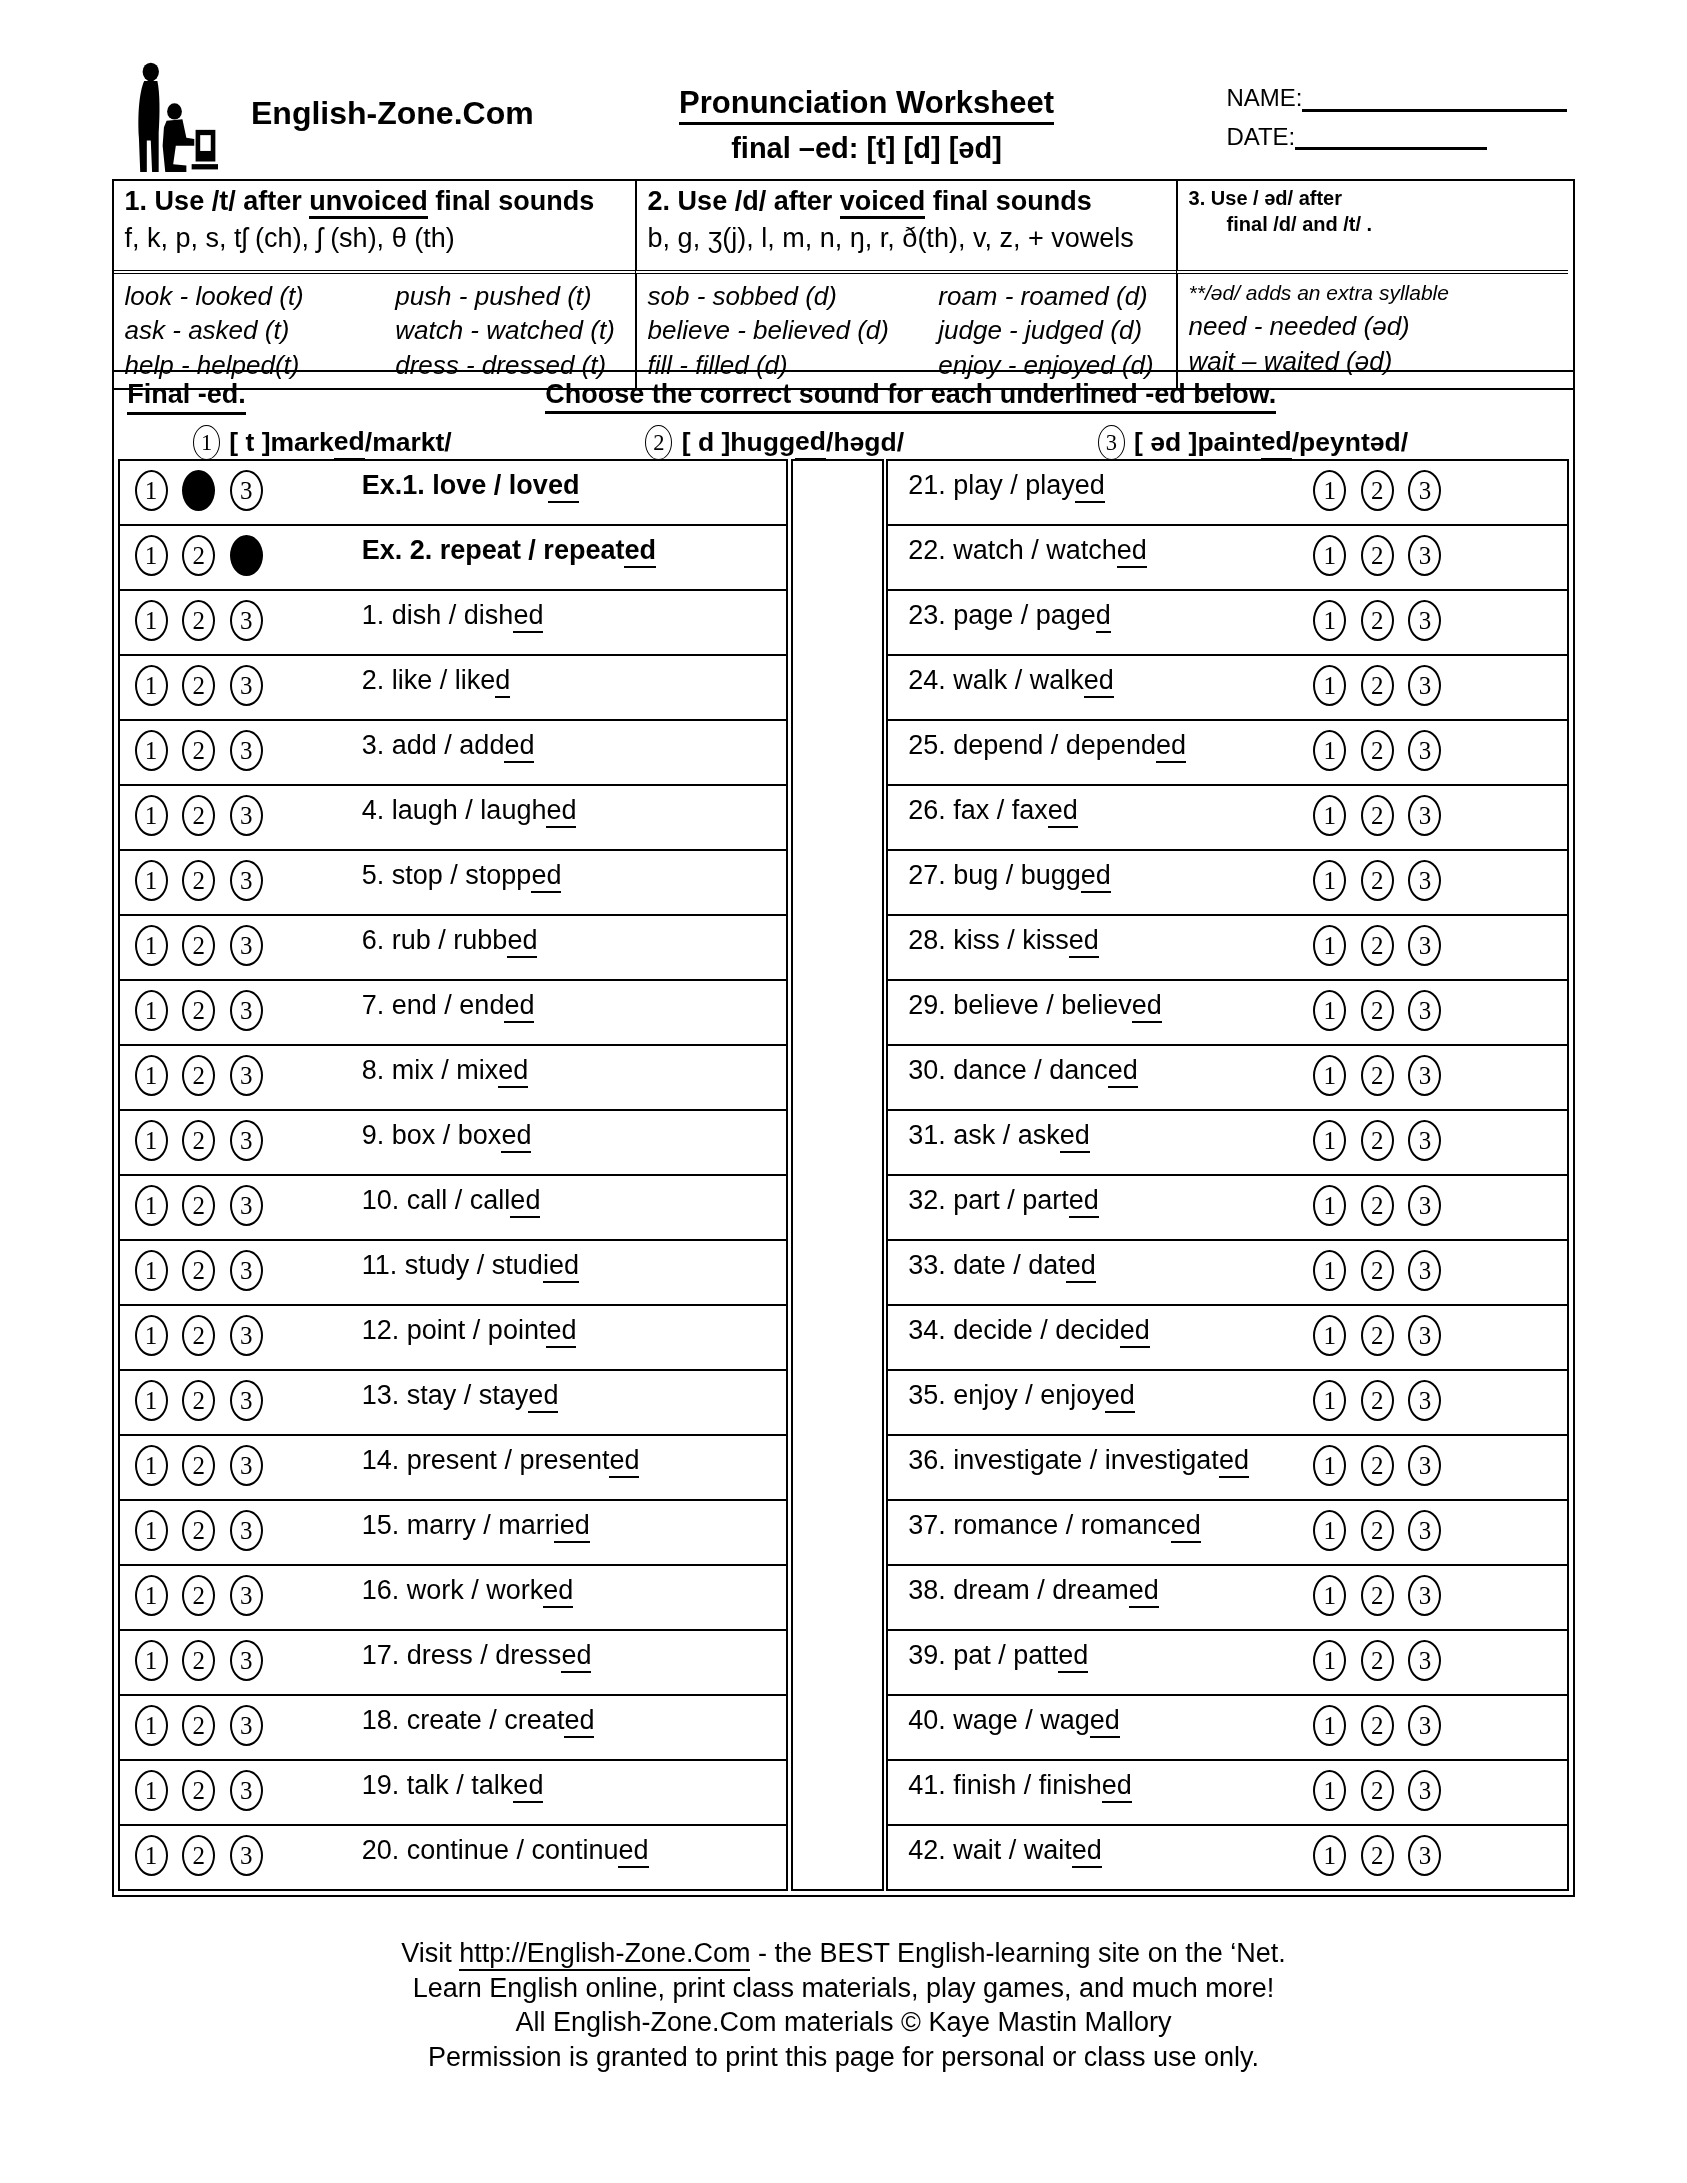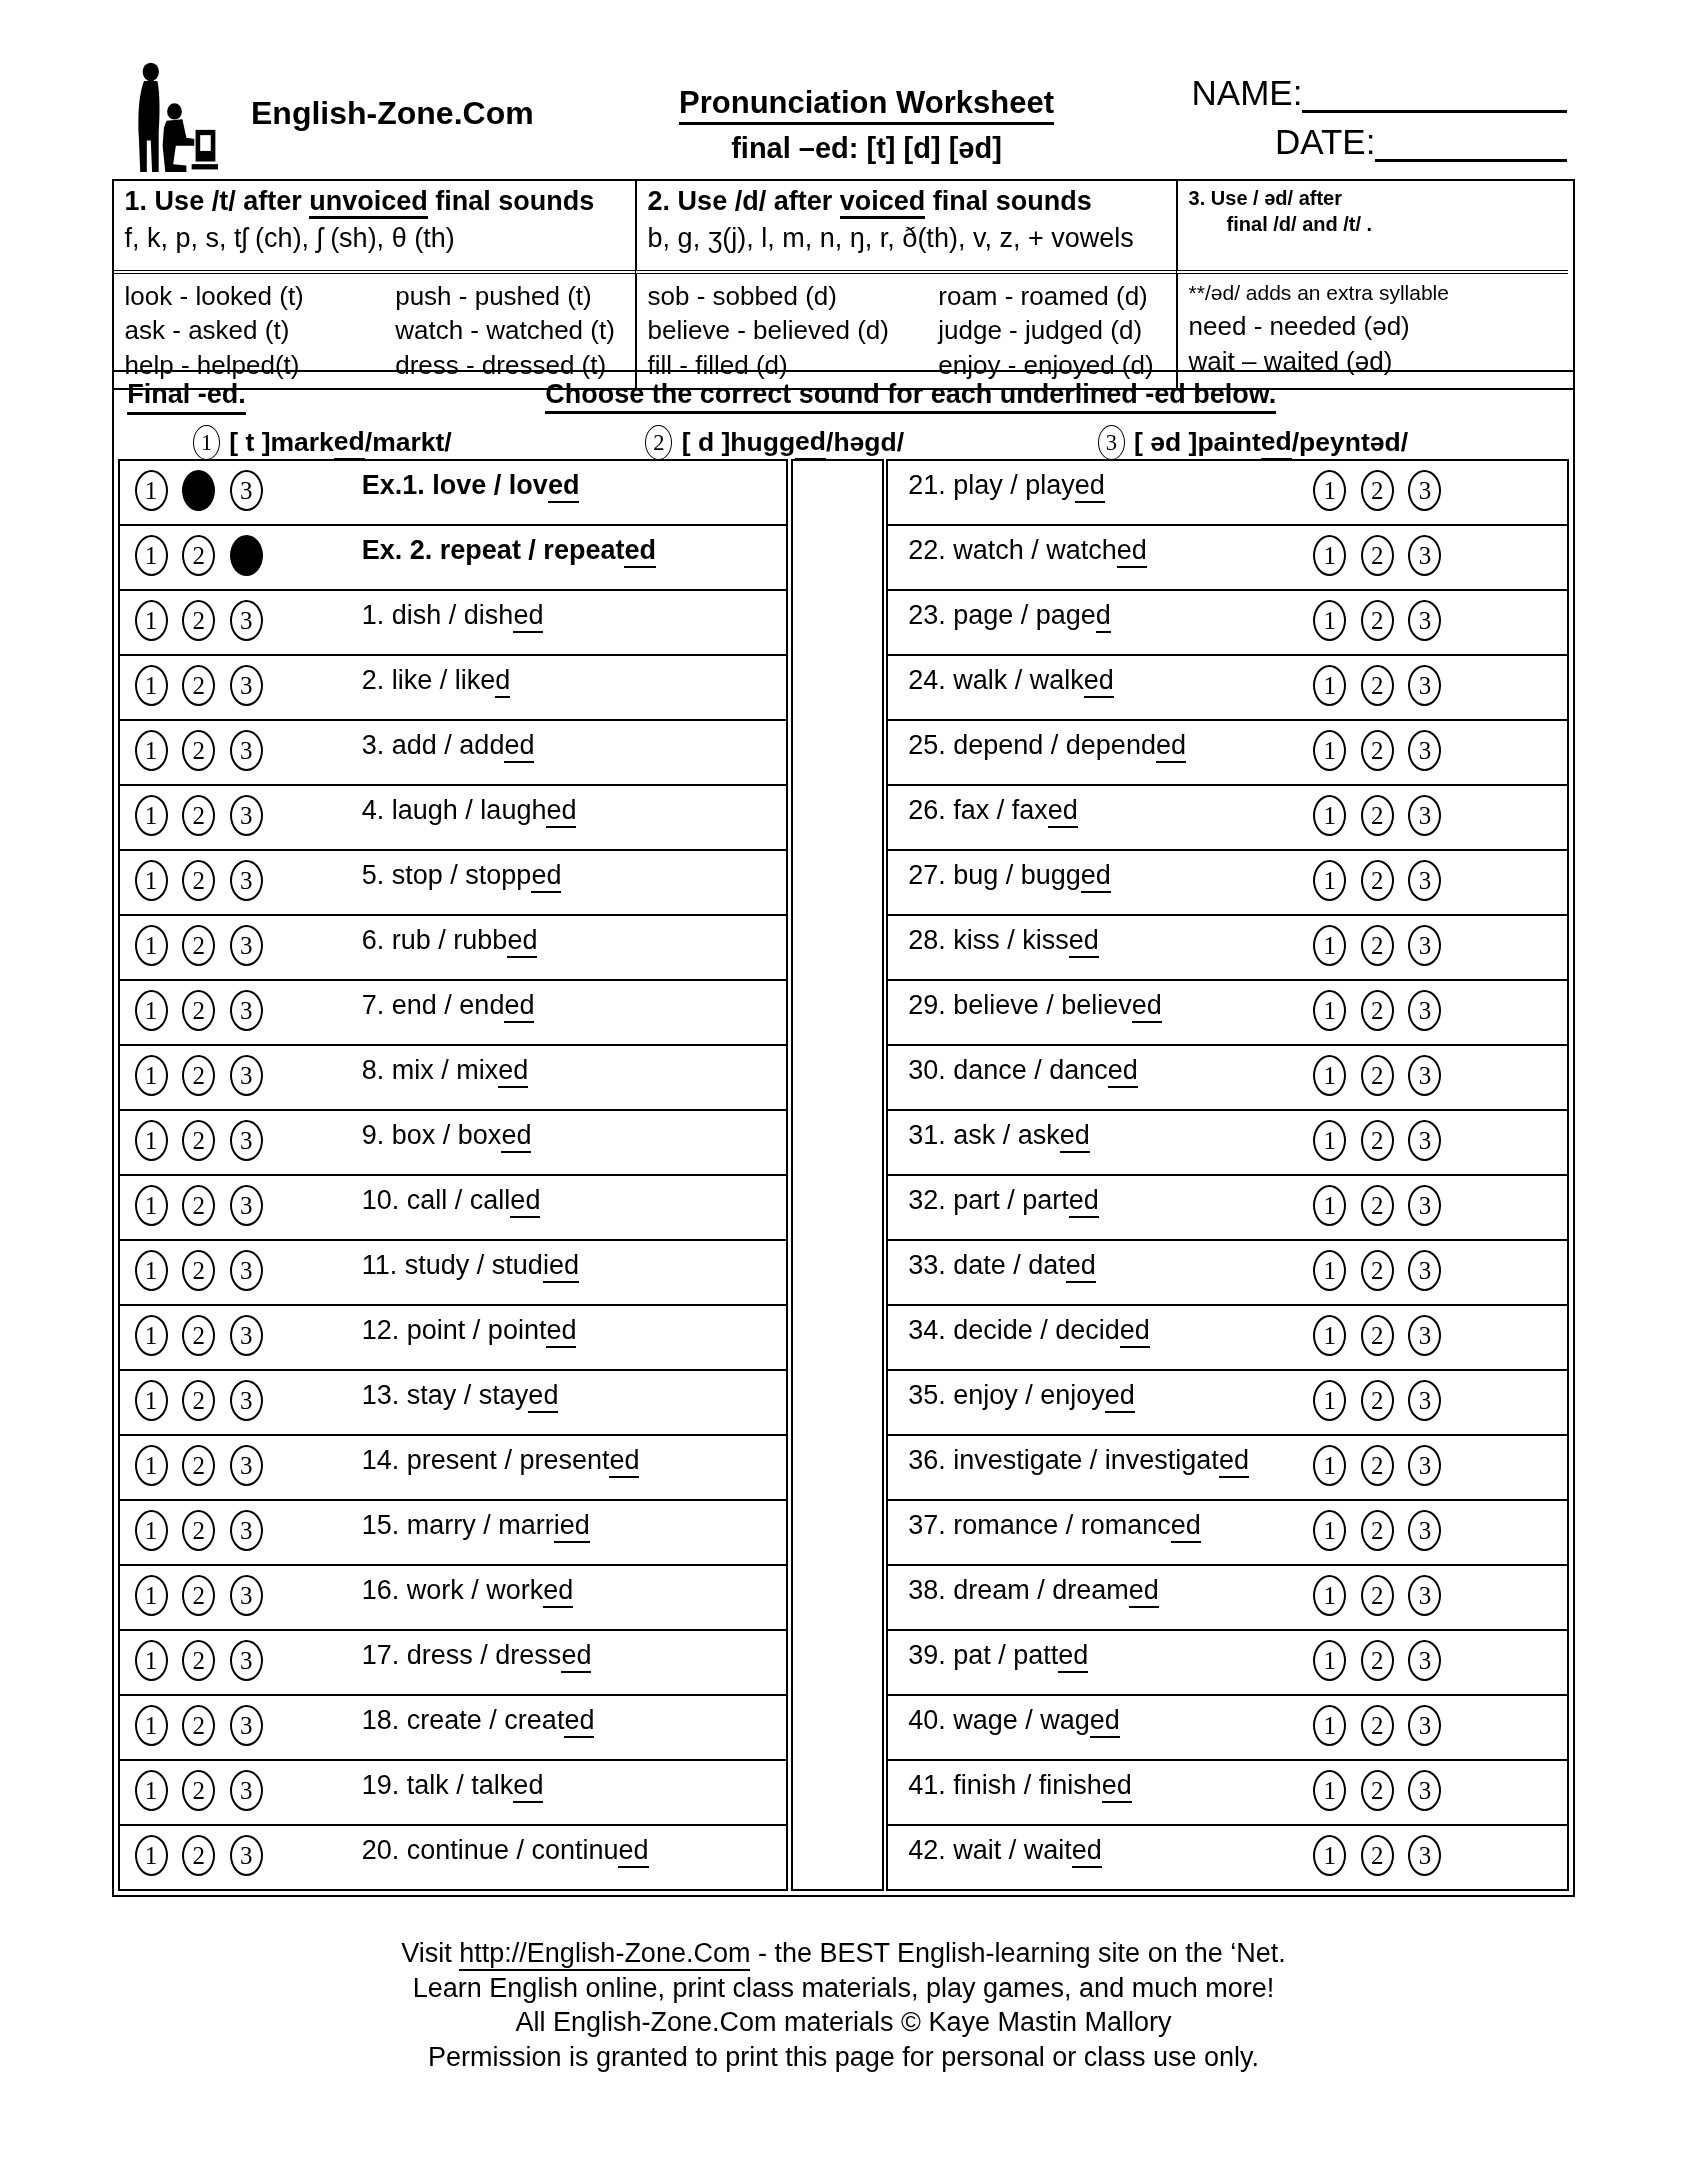--- a/index.html
+++ b/index.html
@@ -6,38 +6,38 @@
   .page{position:relative;width:1687px;height:2183px;background:#fff;color:#000;
         font-family:"Liberation Sans","DejaVu Sans",sans-serif;overflow:hidden;}
 
   
   .header{position:absolute;top:61px;left:112px;width:1462px;height:116px;}
   .logo{position:absolute;left:18.5px;top:0;}
   .site-title{position:absolute;left:139px;top:34px;font-size:32px;font-weight:bold;}
   .ws-titlewrap{position:absolute;left:490px;top:24px;width:529px;text-align:center;}
   .ws-title{font-size:31px;font-weight:bold;border-bottom:3.3px solid #000;padding-bottom:1.3px;display:inline-block;}
   .ws-subtitle{font-size:29px;font-weight:bold;margin-top:6.6px;}
-  .namedate{position:absolute;right:6.6px;top:12px;text-align:right;font-size:35px;}
+  .namedate{position:absolute;right:6.6px;top:21px;font-size:24px;}
   .ndrow{margin-bottom:9.3px;white-space:nowrap;}
   .nline{display:inline-block;border-bottom:3.3px solid #000;height:26.5px;vertical-align:bottom;}
   .nline.name{width:265px;}
   .nline.date{width:192px;}
 
   
   .rules{position:absolute;top:179px;left:112px;width:1459px;border:2.6px solid #000;
          display:grid;grid-template-columns:521px 541px 392px;}
   .rcell{padding:4px 9.3px 6.6px 10.6px;}
   .rcell.c2,.rcell.c3{border-left:2px solid #000;}
   .rcell.titlerow{border-bottom:4.6px double #000;height:78px;}
   .rtitle{font-size:27px;font-weight:bold;line-height:1.25;}
   .rtitle .ru{border-bottom:3.3px solid #000;}
   .rsounds{font-size:27px;margin-top:4px;}
   .rtitle2{font-size:20px;font-weight:bold;line-height:1.3;}
   .rtitle2 .ind{padding-left:38px;}
-  .rbody{font-size:26px;line-height:1.32;padding-top:5.3px;}
+  .rbody{font-size:26px;line-height:1.32;padding-top:5.3px;font-style:italic;}
   .rline{display:grid;grid-template-columns:54% 46%;}
   .c2 .rline{grid-template-columns:56% 44%;}
   .rnote{font-size:21px;margin-bottom:2.6px;}
 
   
   .main{position:absolute;top:370px;left:112px;width:1459px;height:1523px;border:2.6px solid #000;}
   .main-head{padding-top:6.6px;}
   .mh1{display:flex;align-items:baseline;font-size:27px;font-weight:bold;padding:0 13.2px;}
   .mh1 .fl{border-bottom:3.3px solid #000;padding-bottom:2px;white-space:nowrap;}
   .mh1 .ch{flex:1;text-align:center;}

